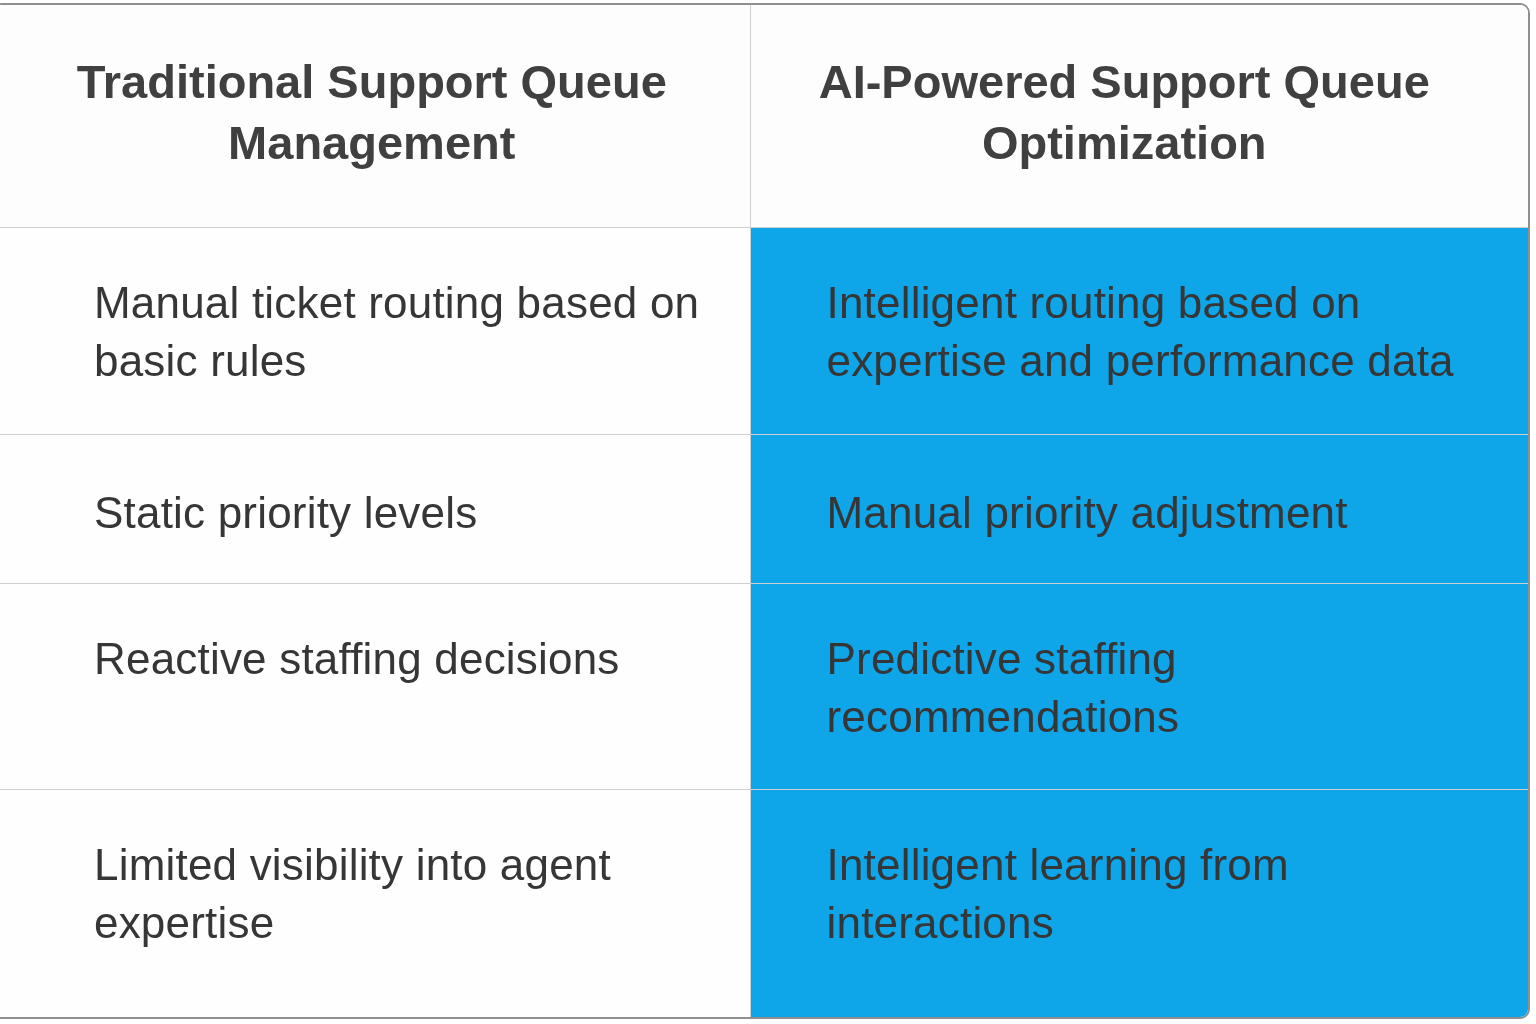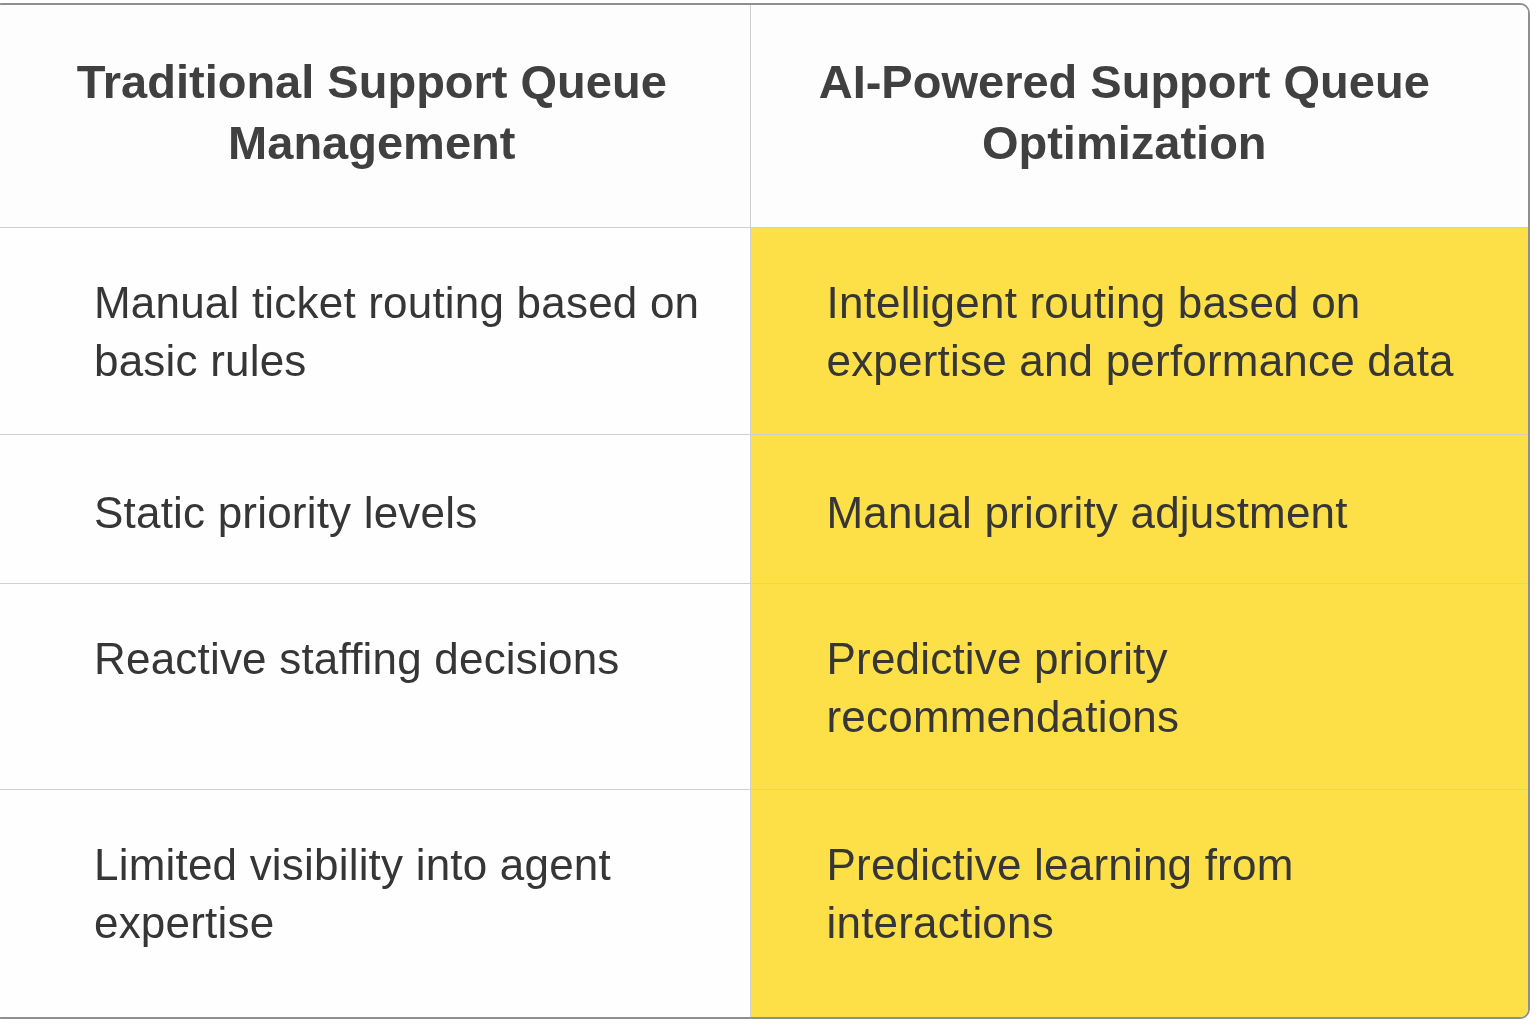--- a/index.html
+++ b/index.html
@@ -53,21 +53,21 @@
     th.right { padding-left: 30px; padding-right: 60px; margin-left: 48px; }
     td {
       font-size: 44px;
       line-height: 58px;
       font-weight: 400;
       color: #363636;
       padding-top: 46px;
       letter-spacing: 0.2px;
     }
     td.left { padding-left: 100px; padding-right: 30px; background: #fefefe; }
-    td.right { padding-left: 76px; padding-right: 20px; background: #fde047; }
+    td.right { padding-left: 76px; padding-right: 20px; background: #0ea5e9; }
     tr.r1 td { height: 207px; padding-top: 46px; }
     tr.r2 td { height: 149px; padding-top: 49px; }
     tr.r3 td { height: 206px; padding-top: 46px; }
     tr.r4 td { padding-top: 46px; }
   </style>
 </head>
 <body>
 
 <div class="table-wrap">
   <table>
@@ -85,21 +85,21 @@
       <tr class="r1">
         <td class="left">Manual ticket routing based on basic rules</td>
         <td class="right">Intelligent routing based on expertise and performance data</td>
       </tr>
       <tr class="r2">
         <td class="left">Static priority levels</td>
         <td class="right">Manual priority adjustment</td>
       </tr>
       <tr class="r3">
         <td class="left">Reactive staffing decisions</td>
-        <td class="right">Predictive priority recommendations</td>
+        <td class="right">Predictive staffing recommendations</td>
       </tr>
       <tr class="r4">
         <td class="left">Limited visibility into agent expertise</td>
-        <td class="right">Predictive learning from interactions</td>
+        <td class="right">Intelligent learning from interactions</td>
       </tr>
     </tbody>
   </table>
 </div>
 
 </body></html>

